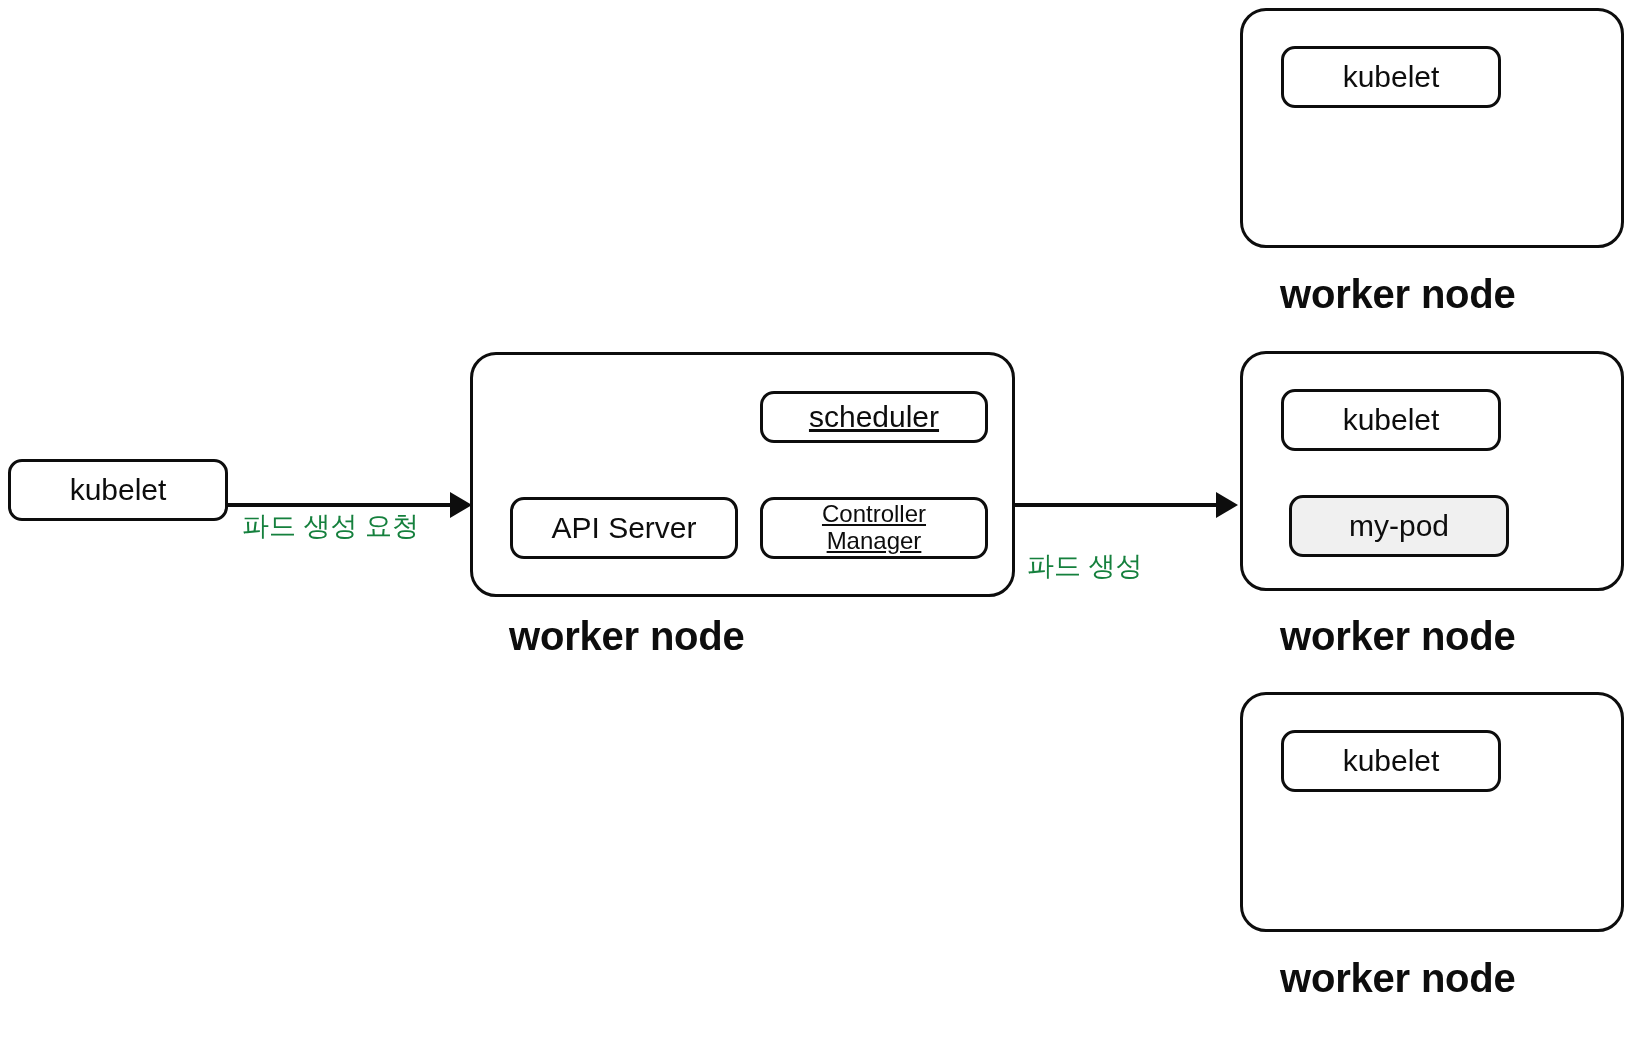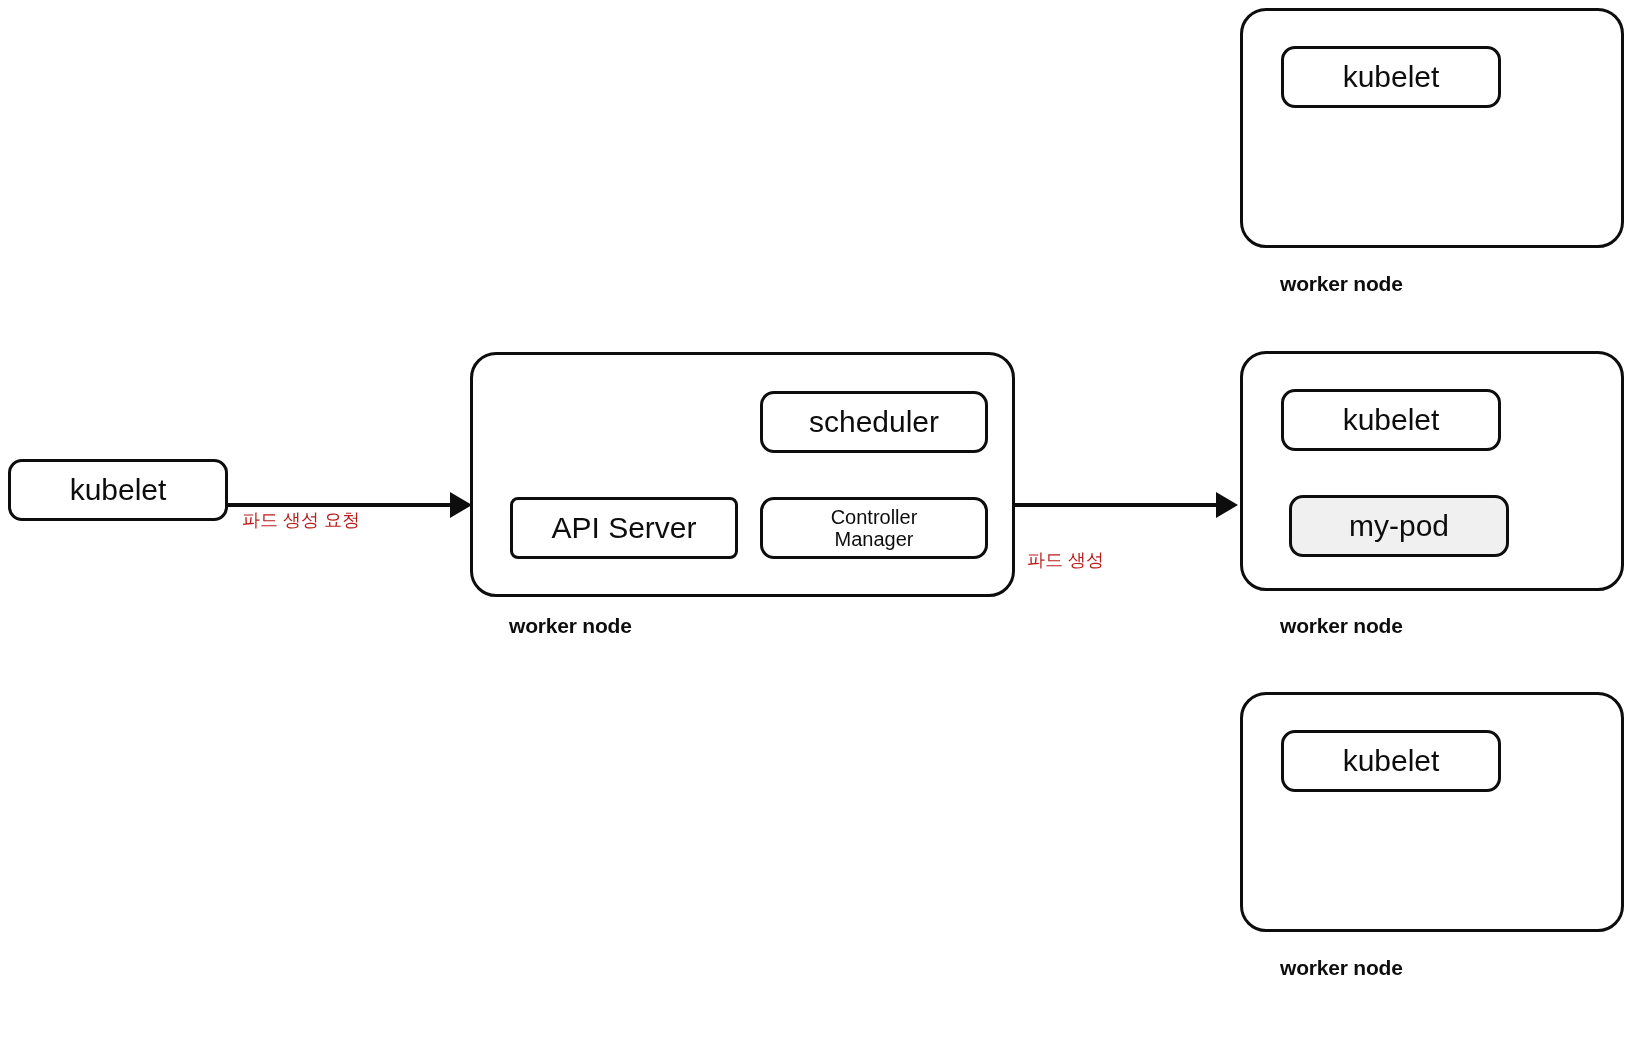--- a/index.html
+++ b/index.html
@@ -36,33 +36,33 @@
   }
   .inner-box .label,
   .outer-node .label {
     text-align: center;
     line-height: 1.12;
     white-space: pre-line;
   }
 
   
   .t-28 { font-size: 30px; }
-  .t-26 { font-size: 20px; }
+  .t-26 { font-size: 24px; text-decoration: underline; }
   .caption {
     position: absolute;
-    font-size: 21px;
+    font-size: 40px;
     font-weight: bold;
     color: #0d0d0d;
     letter-spacing: -0.2px;
     white-space: nowrap;
   }
   .edge-label {
     position: absolute;
-    font-size: 18px;
-    color: #b91c1c;
+    font-size: 27px;
+    color: #15803d;
     white-space: nowrap;
   }
 
   
   .arrow-line {
     position: absolute;
     height: 4px;
     background: #0d0d0d;
   }
   .arrow-head {
@@ -83,24 +83,24 @@
 
   <div class="box inner-box" style="left:8px; top:459px; width:220px; height:62px;">
     <span class="label t-28">kubelet</span>
   </div>
 
   <div class="arrow-line" style="left:228px; top:503px; width:222px;"></div>
   <div class="arrow-head" style="left:450px; top:492px;"></div>
   <div class="edge-label" style="left:242px; top:508px;">파드 생성 요청</div>
 
   <div class="box outer-node" style="left:470px; top:352px; width:545px; height:245px; display:block;">
-    <div class="box inner-box" style="left:287px; top:36px; width:228px; height:62px;">
+    <div class="box inner-box" style="left:287px; top:36px; width:228px; height:52px;text-decoration:underline;">
       <span class="label t-28">scheduler</span>
     </div>
-    <div class="box inner-box" style="left:37px; top:142px; width:228px; height:62px;border-radius:8px;">
+    <div class="box inner-box" style="left:37px; top:142px; width:228px; height:62px;">
       <span class="label t-28">API Server</span>
     </div>
     <div class="box inner-box" style="left:287px; top:142px; width:228px; height:62px;">
       <span class="label t-26">Controller
 Manager</span>
     </div>
   </div>
   <div class="caption" style="left:509px; top:614px;">worker node</div>
 
   <div class="arrow-line" style="left:1015px; top:503px; width:208px;"></div>

